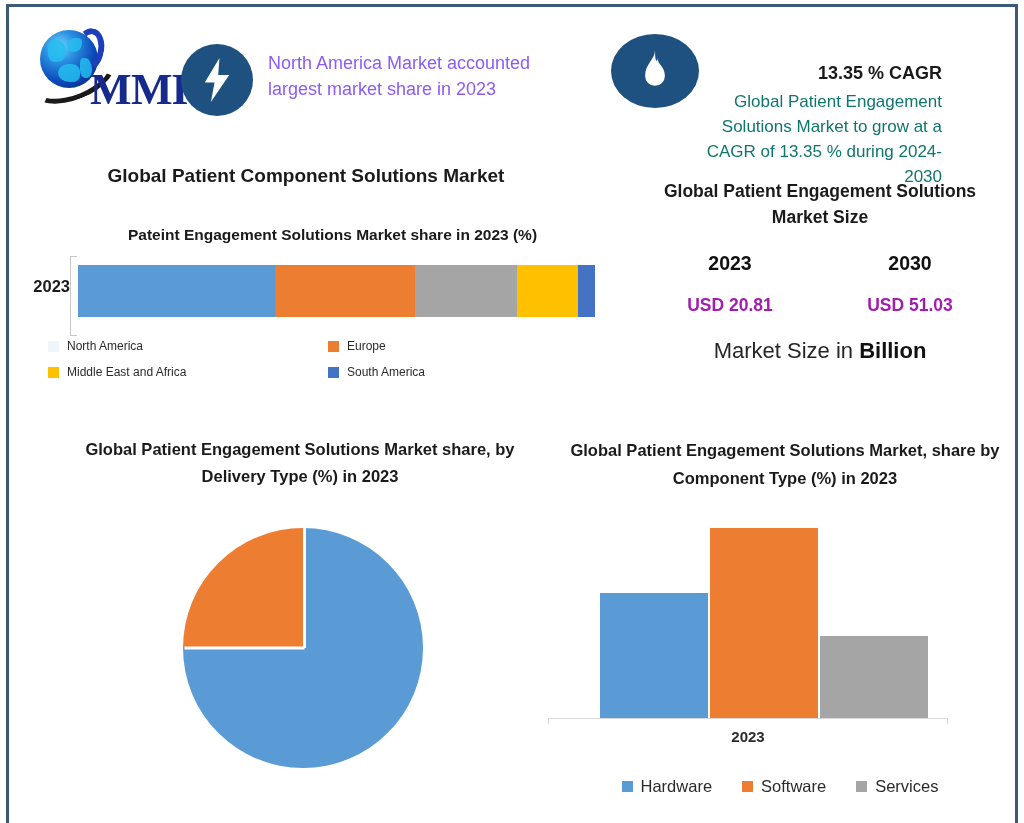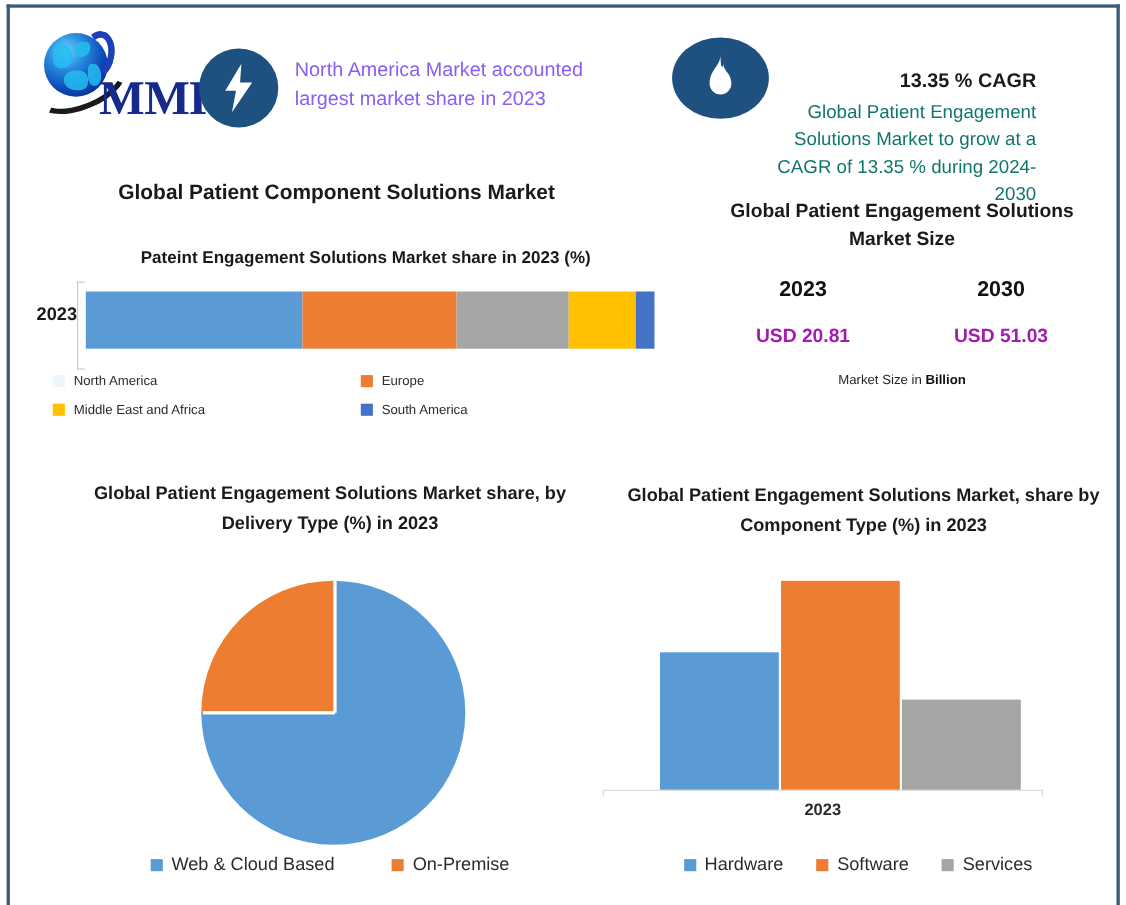--- a/index.html
+++ b/index.html
@@ -113,21 +113,21 @@
   .legend-sq { width: 11px; height: 11px; margin-right: 8px; flex: none; }
   .legend-lb { font-size: 12px; color: #2b2b2b; }
 
   
   .panel-size { position: absolute; left: 640px; top: 178px; width: 360px; text-align: center; }
   .size-title { font-size: 17.5px; font-weight: bold; color: #1a1a1a; line-height: 26px; }
   .size-years { display: flex; justify-content: space-around; margin-top: 22px; }
   .size-year { font-size: 19.5px; font-weight: bold; color: #111; width: 140px; }
   .size-vals { display: flex; justify-content: space-around; margin-top: 20px; }
   .size-val { font-size: 17.5px; font-weight: bold; color: #a21caf; width: 140px; }
-  .size-foot { margin-top: 22px; font-size: 12px; color: #262626; }
+  .size-foot { margin-top: 22px; font-size: 22px; color: #262626; }
   .size-foot b { font-weight: bold; color: #111; }
 
   
   .panel-pie { position: absolute; left: 60px; top: 428px; width: 480px; height: 390px; }
   .pie-title {
     position: absolute; left: 0; top: 8px; width: 480px; text-align: center;
     font-size: 16.5px; font-weight: bold; color: #1a1a1a; line-height: 27px;
   }
   .pie {
     position: absolute; left: 123px; top: 100px; width: 240px; height: 240px;
@@ -260,30 +260,20 @@
     </div>
     <div class="size-foot"><span>Market Size in </span><b>Billion</b></div>
   </div>
 
   <div class="panel-pie">
     <div class="pie-title">Global Patient Engagement Solutions Market share, by Delivery Type (%) in 2023</div>
     <div class="pie" id="pie" style="background: conic-gradient(rgb(91, 155, 213) 0deg, rgb(91, 155, 213) 270deg, rgb(237, 125, 49) 270deg, rgb(237, 125, 49) 360deg);">
         <div class="pie-sep" style="left: 50%; top: 0px; width: 3px; height: 50%; transform-origin: 50% 100%; transform: rotate(270deg);"></div>
         <div class="pie-sep" style="left: 50%; top: 0px; width: 3px; height: 50%; transform-origin: 50% 100%;"></div>
       </div>
-    <div class="pie-legend" id="pie-legend">
-        <div class="legend-item">
-          <span class="legend-sq" style="background: rgb(91, 155, 213);"></span>
-          <span class="legend-lb">Web &amp; Cloud Based</span>
-        </div>
-        <div class="legend-item">
-          <span class="legend-sq" style="background: rgb(237, 125, 49);"></span>
-          <span class="legend-lb">On-Premise</span>
-        </div>
-      </div>
   </div>
 
   <div class="panel-col">
     <div class="col-title">Global Patient Engagement Solutions Market, share by Component Type (%) in 2023</div>
     <div class="col-plot">
       <div class="col-bars" id="col-bars">
           <div class="col-bar" style="height: 66%; background: rgb(91, 155, 213);"></div>
           <div class="col-bar" style="height: 100%; background: rgb(237, 125, 49);"></div>
           <div class="col-bar" style="height: 43%; background: rgb(165, 165, 165);"></div>
         </div>

